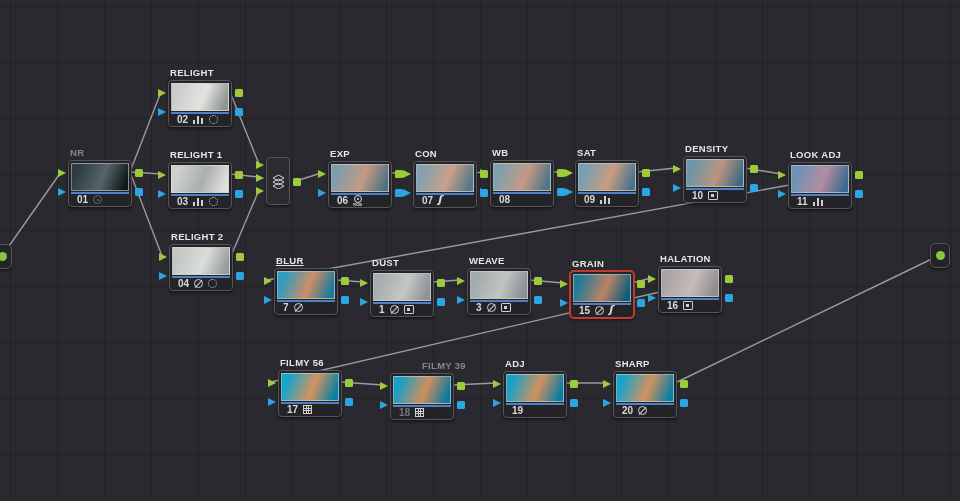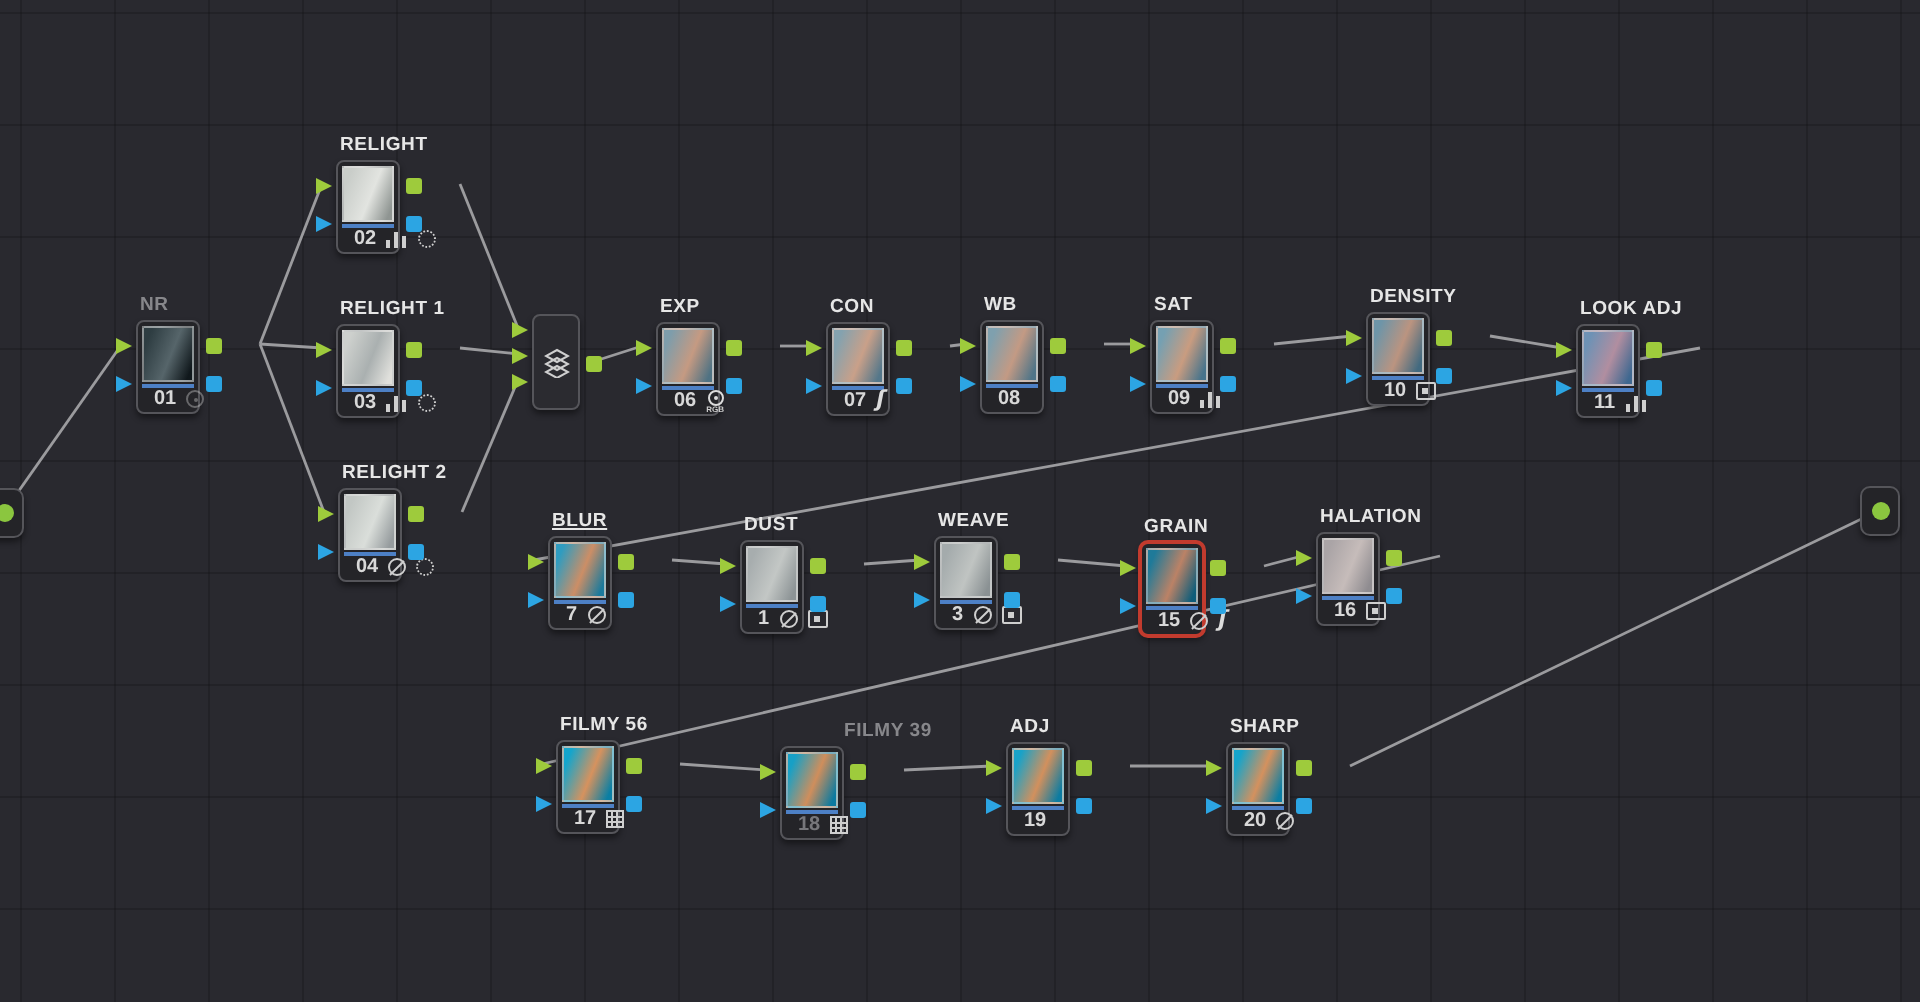--- a/index.html
+++ b/index.html
@@ -11,21 +11,21 @@
       linear-gradient(90deg, rgba(0,0,0,0.16) 1px, transparent 1px);
     background-size:47px 56px;
     background-position:10px 6px;
     font-family:"Liberation Sans", sans-serif;
   }
   #edges{position:absolute;left:0;top:0;z-index:1;}
   #nodes-layer{position:absolute;left:0;top:0;width:100%;height:100%;z-index:2;}
 
   .node{position:absolute;}
   .node-box{
-    position:absolute;width:32px;height:47px;
+    position:absolute;width:64px;height:47px;
     background:#242428;border:1px solid #55555a;border-radius:4px;
     box-shadow:0 2px 3px rgba(0,0,0,0.45);
     box-sizing:border-box;
   }
   .node-box.selected{border-color:#c23b2e;box-shadow:0 0 0 1px #c23b2e,0 2px 3px rgba(0,0,0,0.45);}
   .thumb{
     position:absolute;left:2px;top:2px;right:2px;height:26px;
     border:1px solid rgba(215,215,215,0.55);
   }
   .blueline{position:absolute;left:2px;right:2px;top:31px;height:2px;background:#4d80c5;}

